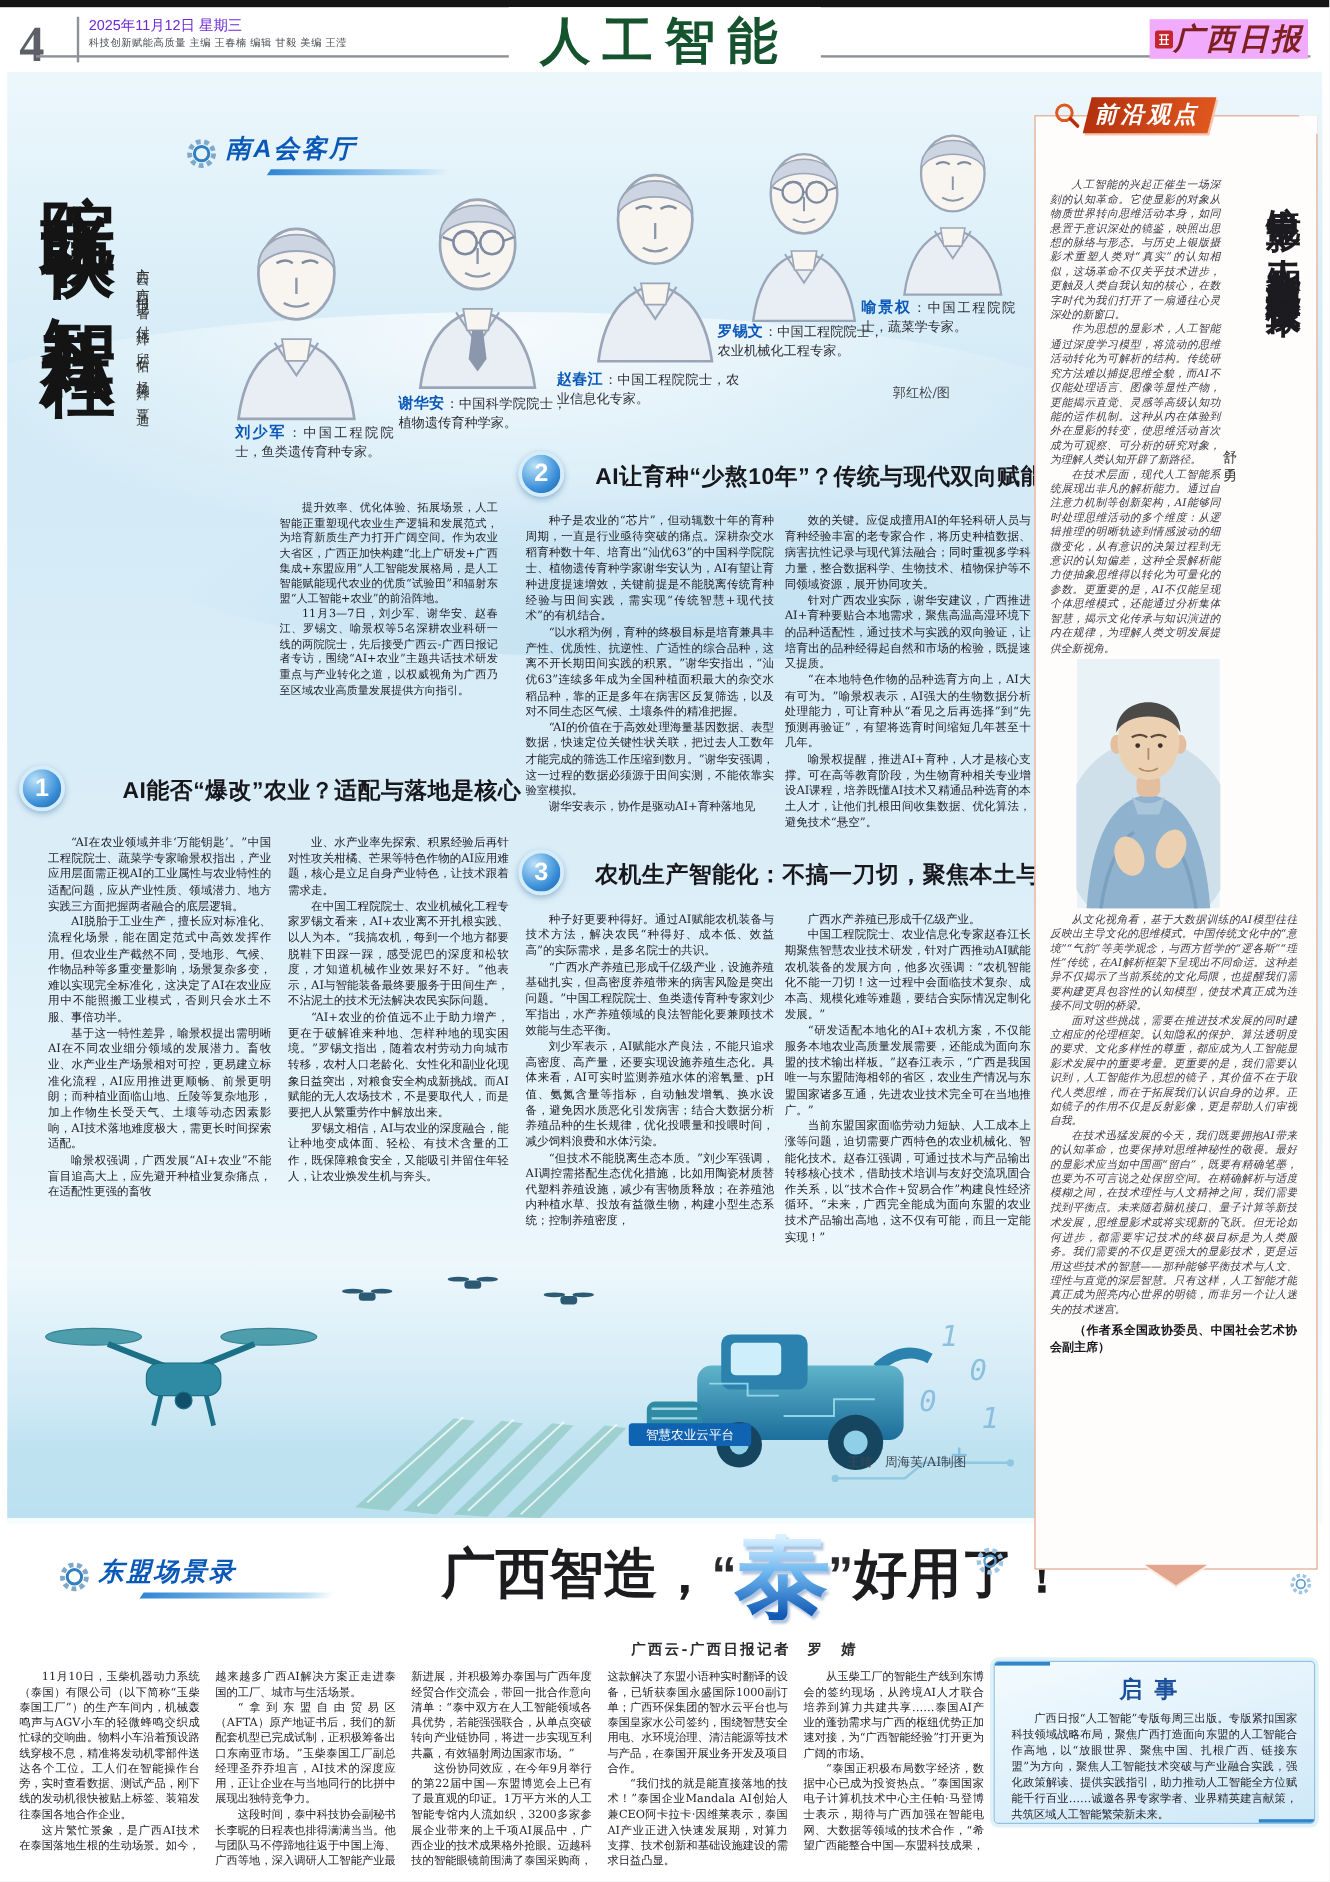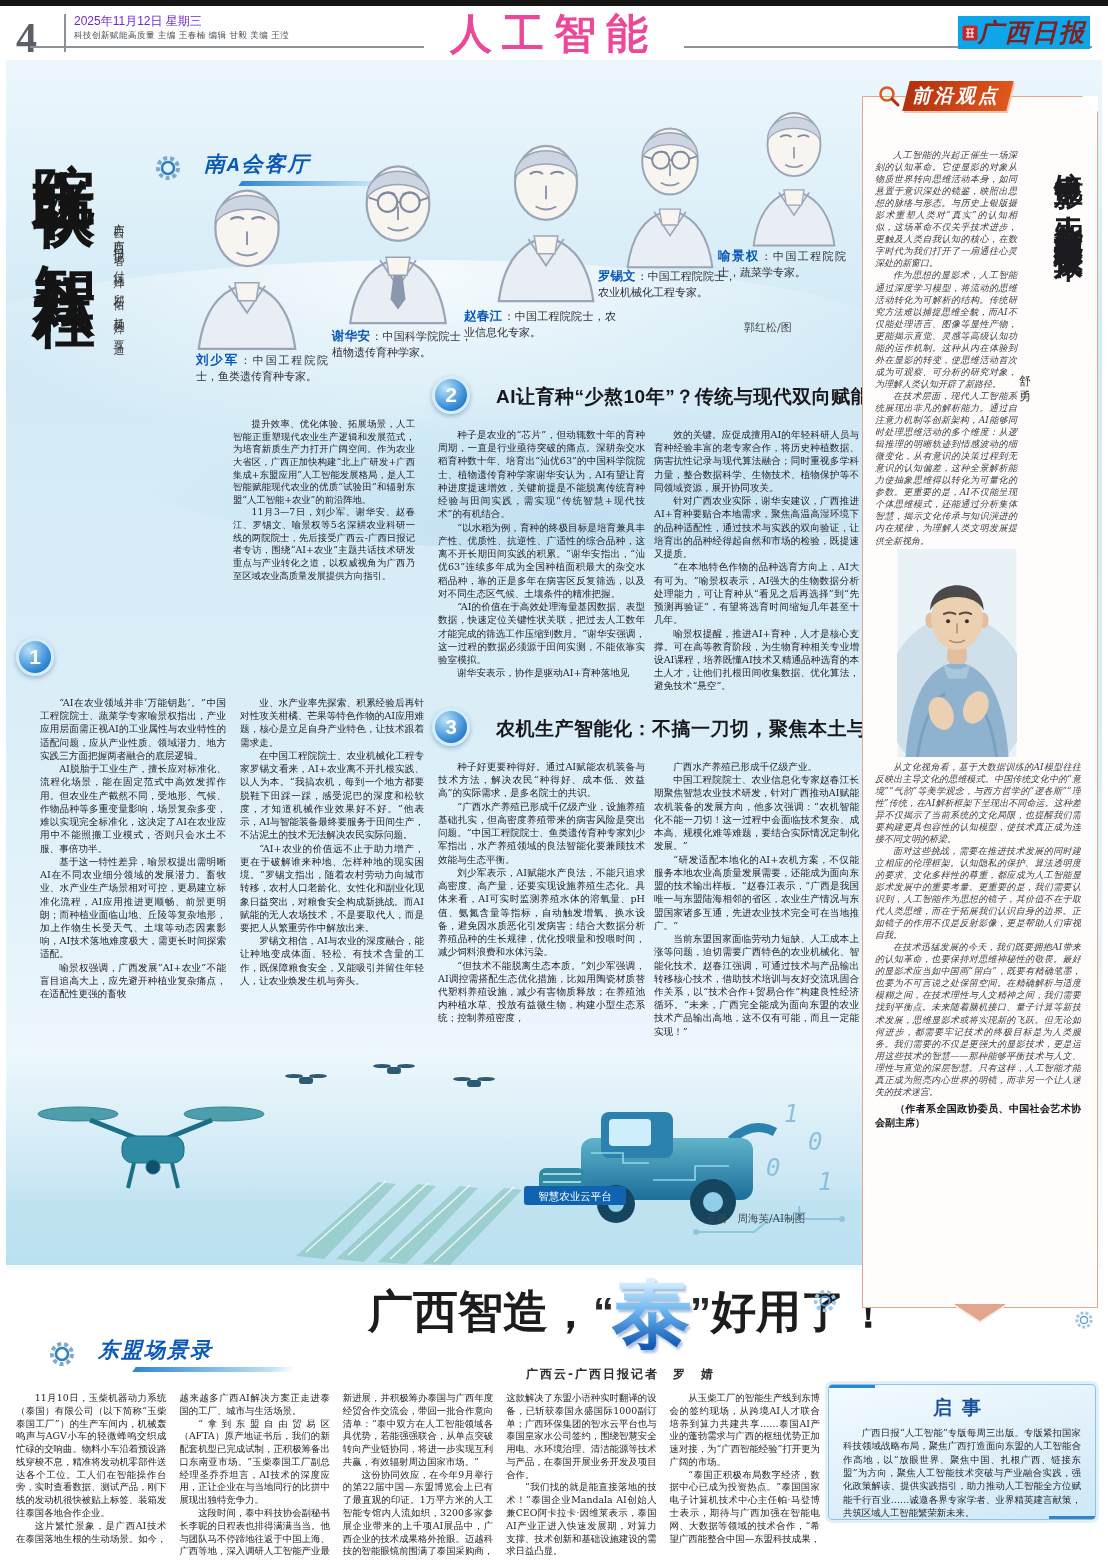--- a/index.html
+++ b/index.html
@@ -7,38 +7,38 @@
   #page { position:relative; width:1108px; height:1568px; background:#fff; margin:0 auto; overflow:hidden; }
   .topbar { position:absolute; left:0; top:0; width:1108px; height:6px; background:#151515; }
 
   
   .pagenum { position:absolute; left:16px; top:14px; font:700 42px "Liberation Serif", serif; color:#5c6066; }
   .hdr-vrule { position:absolute; left:64px; top:14px; width:2px; height:38px; background:#8d9298; }
   .dateline { position:absolute; left:74px; top:13px; font:12px "Liberation Sans", sans-serif; color:#6d28d9;text-align:center; }
   .staffline { position:absolute; left:74px; top:30px; font:8.5px "Liberation Sans", sans-serif; color:#4a4d52; letter-spacing:0.5px; }
   .header-rule { position:absolute; left:30px; right:16px; top:46px; border-top:2px solid #8d9298; }
   .sec-title { position:absolute; left:50%; top:6px; transform:translateX(-50%); background:#fff; padding:0 26px;
-               font:900 42px "Liberation Sans", sans-serif; color:#ec4899; letter-spacing:10px; }
-  .masthead { position:absolute; right:18px; top:16px; display:flex; align-items:center; gap:0; background:#0ea5e9; padding:0 4px; }
+               font:900 42px "Liberation Sans", sans-serif; color:#14532d; letter-spacing:10px; }
+  .masthead { position:absolute; right:18px; top:16px; display:flex; align-items:center; gap:0; background:#f0abfc; padding:0 4px; }
   .masthead .seal { width:16px; height:16px; }
   .masthead .brand { font:700 italic 25px "DejaVu Serif", serif; color:#7e2020; letter-spacing:2px; }
 
   
   .mainarea { position:absolute; left:6px; top:60px; width:1096px; height:1210px; overflow:hidden;
     background:linear-gradient(180deg,#ecf7fc 0%, #d2eaf6 22%, #dbeef8 55%, #eaf6fb 80%, #f6fbfe 100%); }
   .wave { position:absolute; border-radius:50%; pointer-events:none; }
   .wave.w1 { left:-80px; top:200px; width:1000px; height:190px; background:radial-gradient(ellipse at 50% 10%, rgba(255,255,255,.75), rgba(255,255,255,0) 70%); }
   .wave.w2 { left:120px; top:330px; width:900px; height:160px; background:radial-gradient(ellipse at 50% 90%, rgba(150,200,230,.35), rgba(255,255,255,0) 70%); }
 
   .headline-vert { position:absolute; left:16px; top:52px; height:575px; writing-mode:vertical-rl;
     font:900 62px "Liberation Sans", sans-serif; color:#141414; letter-spacing:8px; }
   .byline-vert { position:absolute; left:104px; top:155px; height:400px; writing-mode:vertical-rl;
     font:11px "DejaVu Serif", serif; color:#333; letter-spacing:3px; }
 
-  .badge { display:inline-flex; align-items:center; gap:22px; font-family:Liberation Mono, monospace;margin-top:40px; }
+  .badge { display:inline-flex; align-items:center; gap:6px; font-family:Liberation Sans, sans-serif; }
   .badge .gear { flex:0 0 auto; }
   .badge-label { font-weight:900; font-style:italic; font-size:21px; letter-spacing:2px; }
   .badge-blue .badge-label { color:#0a58b8; }
   .swoosh { height:5px; background:linear-gradient(90deg,#2e86d4,#bfe0f5 85%, transparent); transform:skewX(-35deg); margin-top:3px; }
   .salon-badge { position:absolute; left:148px; top:50px; }
   .salon-badge .swoosh { width:150px; margin-left:36px; }
 
   .sketch { position:absolute; }
   .caption { position:absolute; font:11px "DejaVu Serif", serif; color:#2e2e36; line-height:1.45; text-align:justify; }
   .caption .ename { font:700 12.5px "Liberation Sans", sans-serif; color:#0a58b8; margin-right:1px; }
@@ -202,20 +202,21 @@
       <span class="ename">喻景权</span><span>：中国工程院院士，蔬菜学专家。</span>
     </div>
     <div class="portrait-credit">郭红松/图</div>
 
     <div class="intro">
         <p>提升效率、优化体验、拓展场景，人工智能正重塑现代农业生产逻辑和发展范式，为培育新质生产力打开广阔空间。作为农业大省区，广西正加快构建“北上广研发+广西集成+东盟应用”人工智能发展格局，是人工智能赋能现代农业的优质“试验田”和辐射东盟“人工智能+农业”的前沿阵地。</p>
         <p>11月3—7日，刘少军、谢华安、赵春江、罗锡文、喻景权等5名深耕农业科研一线的两院院士，先后接受广西云-广西日报记者专访，围绕“AI+农业”主题共话技术研发重点与产业转化之道，以权威视角为广西乃至区域农业高质量发展提供方向指引。</p>
       </div>
 
     <div class="numcircle" style="left:10px;top:578px">1</div>
+    <div class="sec-head" style="left:96px;top:586px">AI能否“爆改”农业？适配与落地是核心</div>
     <div class="col" style="left:34px;top:636px;width:186px;height:344px">
         <p>“AI在农业领域并非‘万能钥匙’。”中国工程院院士、蔬菜学专家喻景权指出，产业应用层面需正视AI的工业属性与农业特性的适配问题，应从产业性质、领域潜力、地方实践三方面把握两者融合的底层逻辑。</p>
         <p>AI脱胎于工业生产，擅长应对标准化、流程化场景，能在固定范式中高效发挥作用。但农业生产截然不同，受地形、气候、作物品种等多重变量影响，场景复杂多变，难以实现完全标准化，这决定了AI在农业应用中不能照搬工业模式，否则只会水土不服、事倍功半。</p>
         <p>基于这一特性差异，喻景权提出需明晰AI在不同农业细分领域的发展潜力。畜牧业、水产业生产场景相对可控，更易建立标准化流程，AI应用推进更顺畅、前景更明朗；而种植业面临山地、丘陵等复杂地形，加上作物生长受天气、土壤等动态因素影响，AI技术落地难度极大，需更长时间探索适配。</p>
         <p>喻景权强调，广西发展“AI+农业”不能盲目追高大上，应先避开种植业复杂痛点，在适配性更强的畜牧</p>
       </div>
     <div class="col" style="left:234px;top:636px;width:184px;height:344px">
         <p>业、水产业率先探索、积累经验后再针对性攻关柑橘、芒果等特色作物的AI应用难题，核心是立足自身产业特色，让技术跟着需求走。</p>
         <p>在中国工程院院士、农业机械化工程专家罗锡文看来，AI+农业离不开扎根实践、以人为本。“我搞农机，每到一个地方都要脱鞋下田踩一踩，感受泥巴的深度和松软度，才知道机械作业效果好不好。”他表示，AI与智能装备最终要服务于田间生产，不沾泥土的技术无法解决农民实际问题。</p>
         <p>“AI+农业的价值远不止于助力增产，更在于破解谁来种地、怎样种地的现实困境。”罗锡文指出，随着农村劳动力向城市转移，农村人口老龄化、女性化和副业化现象日益突出，对粮食安全构成新挑战。而AI赋能的无人农场技术，不是要取代人，而是要把人从繁重劳作中解放出来。</p>

